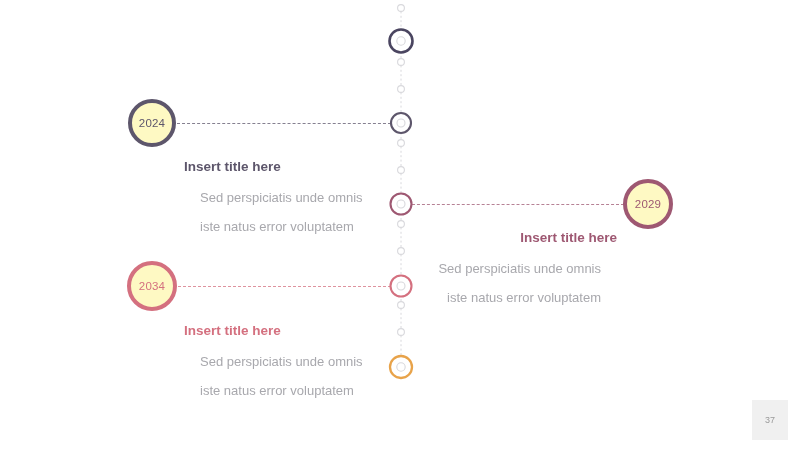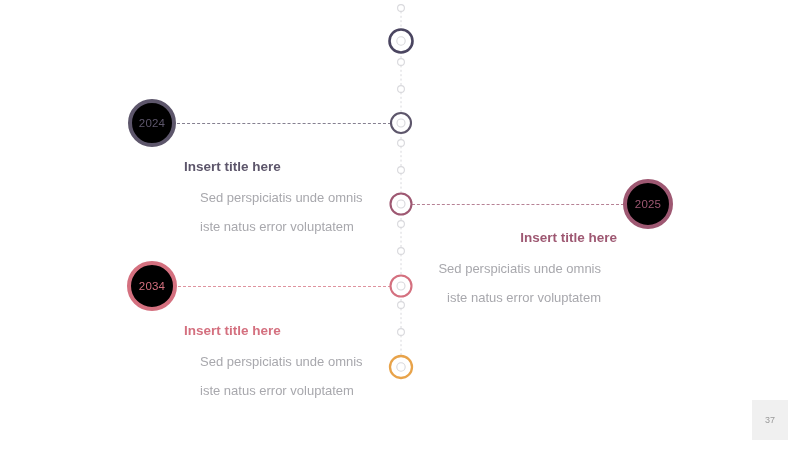--- a/index.html
+++ b/index.html
@@ -10,21 +10,21 @@
   }
   #slide{position:absolute;inset:0;width:800px;height:450px;background:#fff;}
 
   
   .spine{position:absolute;left:0;top:0;width:800px;height:450px;pointer-events:none;}
 
   
   .bubble{
     position:absolute;border-radius:50%;
     display:flex;align-items:center;justify-content:center;
-    background:#000000;box-sizing:border-box;
+    background:#fef9c3;box-sizing:border-box;
   }
   .bubble span{
     font-size:11.5px;letter-spacing:.2px;font-weight:400;
   }
 
   
   .conn{position:absolute;height:0;border-top:1px dashed;opacity:.75;}
 
   
   .tblock{position:absolute;}
@@ -106,21 +106,21 @@
       <div class="bubble" style="left: 128px; top: 99px; width: 48px; height: 48px; border: 4px solid rgb(93, 86, 107);">
         <span style="color: rgb(93, 86, 107);">2024</span>
       </div>
       <div class="tblock" style="top: 158px; left: 184px;">
         <div class="ttl" style="color: rgb(93, 86, 107);">Insert title here</div>
         <div class="body">Sed perspiciatis unde omnis</div>
         <div class="body">iste natus error voluptatem</div>
       </div>
       <div class="conn" style="left: 412px; top: 204px; width: 212px; border-top-color: rgb(158, 88, 114);"></div>
       <div class="bubble" style="left: 623px; top: 179px; width: 50px; height: 50px; border: 4px solid rgb(158, 88, 114);">
-        <span style="color: rgb(158, 88, 114);">2025</span>
+        <span style="color: rgb(158, 88, 114);">2029</span>
       </div>
       <div class="tblock right" style="top: 229px; right: 183px;">
         <div class="ttl" style="color: rgb(158, 88, 114);">Insert title here</div>
         <div class="body">Sed perspiciatis unde omnis</div>
         <div class="body">iste natus error voluptatem</div>
       </div>
       <div class="conn" style="left: 178px; top: 286px; width: 213px; border-top-color: rgb(212, 112, 127);"></div>
       <div class="bubble" style="left: 127px; top: 261px; width: 50px; height: 50px; border: 4px solid rgb(212, 112, 127);">
         <span style="color: rgb(212, 112, 127);">2034</span>
       </div>

